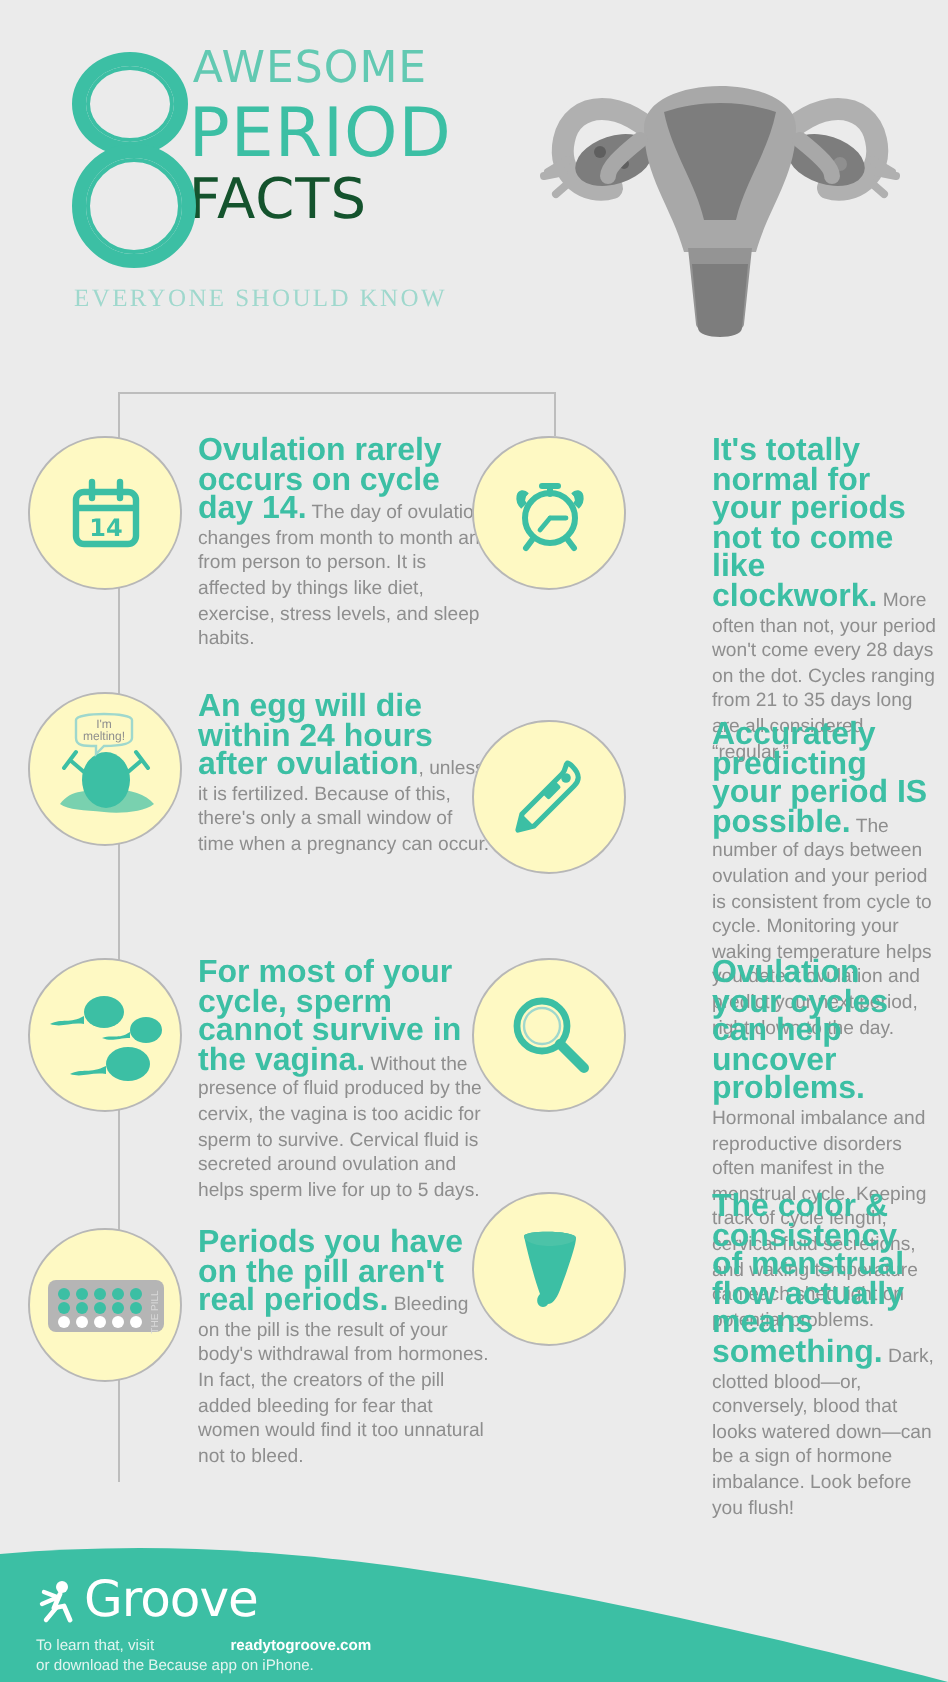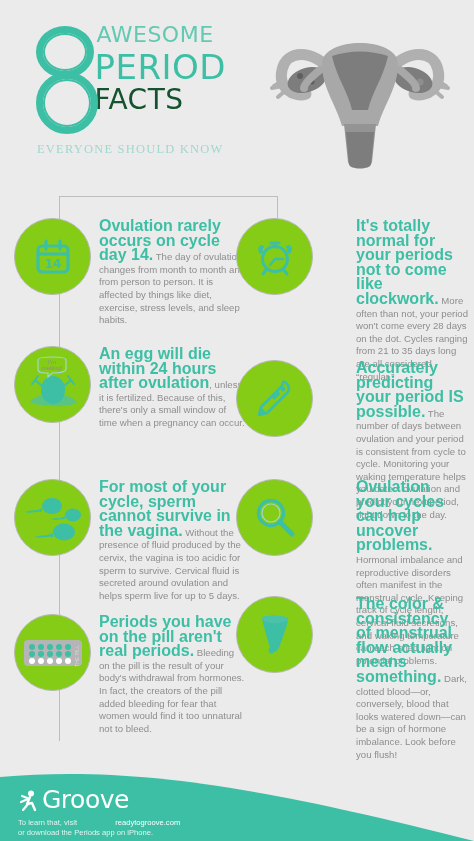--- a/index.html
+++ b/index.html
@@ -152,21 +152,21 @@
     left: 236px;
     width: 232px;
     gap: 36px;
   }
   .icon-circle {
     width: 75px;
     height: 75px;
     min-width: 75px;
     border-radius: 50%;
     border: 1px solid #b7b7b7;
-    background: #84cc16;
+    background: #fef9c3;
     display: flex;
     align-items: center;
     justify-content: center;
     position: relative;
     z-index: 2;
   }
   .fact-text {
     margin-left: 8px;
     padding-top: 2px;
     font-size: 9.6px;
@@ -223,21 +223,21 @@
   }
   .footer-note {
     margin-top: 5px;
     font-size: 7.6px;
     line-height: 10px;
     color: #e2f5f0;
     font-family: "Liberation Sans", sans-serif;
   }
   .footer-note b {
     color: #ffffff;
-    font-weight: normal;
+    font-weight: bold;
     padding-left: 36px;
   }
 </style>
 </head>
 <body>
 
 <div class="header">
 
   <div class="title-block">
     <div class="title-row">
@@ -440,16 +440,16 @@
         <circle cx="13" cy="4.5" r="3" fill="#ffffff"></circle>
         <path d="M12 8 L9 15 L14 14 L17 21" stroke="#ffffff" stroke-width="2.4" fill="none" stroke-linecap="round" stroke-linejoin="round"></path>
         <path d="M10 10 L3 13" stroke="#ffffff" stroke-width="2.2" stroke-linecap="round"></path>
         <path d="M10.5 9.5 L4 7" stroke="#ffffff" stroke-width="2.2" stroke-linecap="round"></path>
         <path d="M10 15 L5 21" stroke="#ffffff" stroke-width="2.2" stroke-linecap="round"></path>
       </svg>
       <span class="groove-word">Groove</span>
     </div>
     <div class="footer-note">
       <span>To learn that, visit </span><b>readytogroove.com</b><br>
-      <span>or download the Periods app on iPhone.</span>
+      <span>or download the Because app on iPhone.</span>
     </div>
   </div>
 </div>
 
 </body></html>

